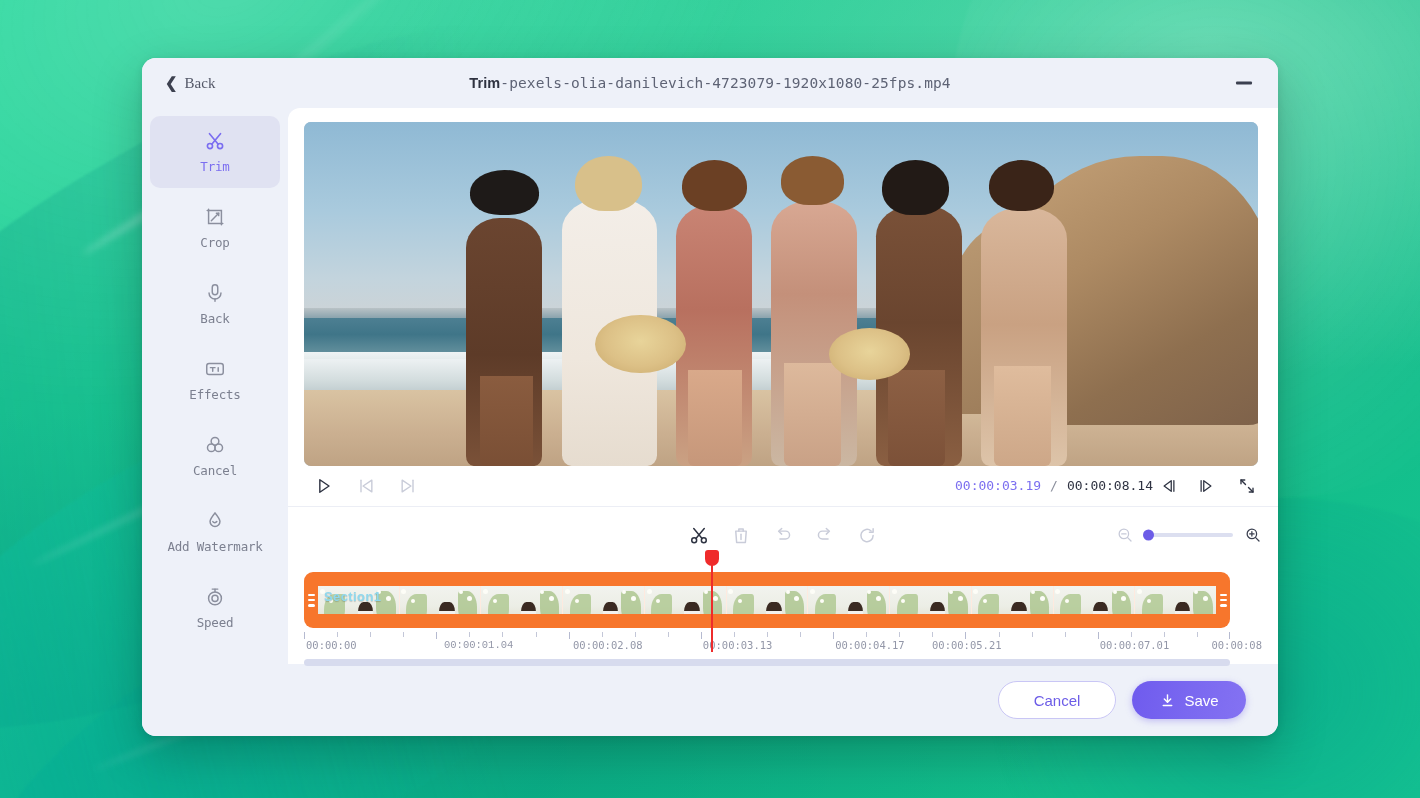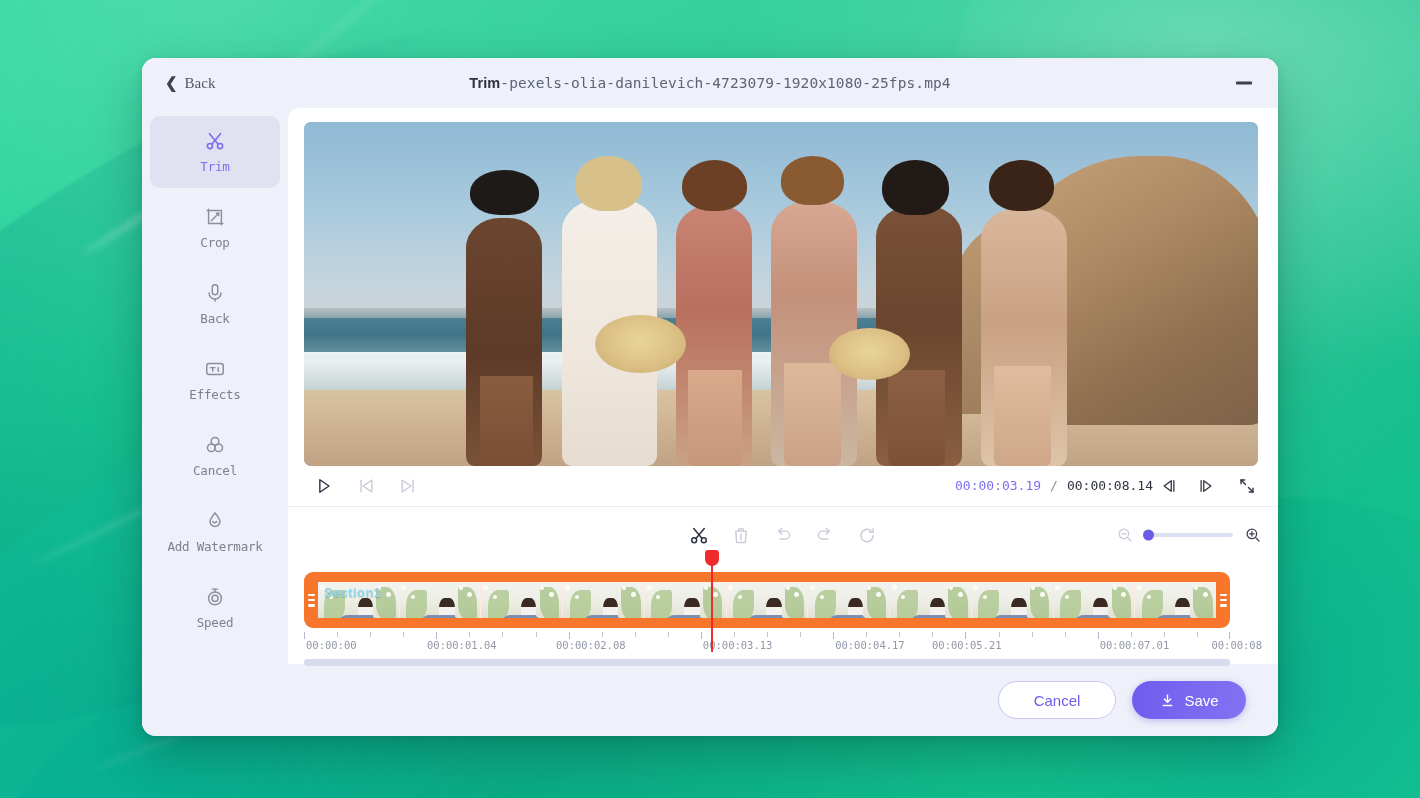--- a/index.html
+++ b/index.html
@@ -194,21 +194,21 @@
   #clip {
     position: absolute; left: 0; top: 14px;
     width: 926px; height: 56px;
     background: #f7762c; border-radius: 9px;
     display: flex; align-items: center;
     box-shadow: inset 0 0 0 0 rgba(0,0,0,0);
   }
   .grip { width: 14px; height: 56px; flex: 0 0 14px; display:flex; align-items:center; justify-content:center; cursor: ew-resize; }
   .grip-lines { width: 7px; height: 13px; display:flex; flex-direction:column; justify-content:space-between; }
   .grip-lines i { display:block; height: 2.5px; background:#fff; border-radius:2px; }
-  #thumbs { flex: 1 1 auto; height: 36px; display:flex; overflow:hidden; position: relative; }
+  #thumbs { flex: 1 1 auto; height: 28px; display:flex; overflow:hidden; position: relative; }
   .thumb { flex: 1 1 0; height: 44px; position: relative; overflow:hidden; border-right: 1px solid rgba(255,255,255,.85); }
   .thumb:last-child { border-right: none; }
   .t-bg { position:absolute; inset:0; background: linear-gradient(180deg,#f2f3ee 0%, #eceee6 45%, #ddd9c6 100%); }
   #section-label {
     position: absolute; left: 6px; top: 3px; z-index: 4;
     font-family: "Liberation Sans", sans-serif; font-size: 13px;
     color: #8fd8ee; font-weight: 600; letter-spacing: .4px;
     text-shadow: 0 1px 1px rgba(0,0,0,.18);
     pointer-events: none;
   }
@@ -674,26 +674,26 @@
             </div>
           </div>
 
           <div id="ruler">
               <div class="tick major" style="left: 0px;"></div>
               <div class="rlabel" style="left: 2px;">00:00:00</div>
               <div class="tick" style="left: 33.0714px;"></div>
               <div class="tick" style="left: 66.1429px;"></div>
               <div class="tick" style="left: 99.2143px;"></div>
               <div class="tick major" style="left: 132.286px;"></div>
-              <div class="rlabel" style="left: 123px;">00:00:01.04</div>
+              <div class="rlabel" style="left: 140px; font-family: Liberation Mono, monospace;">00:00:01.04</div>
               <div class="tick" style="left: 165.357px;"></div>
               <div class="tick" style="left: 198.429px;"></div>
               <div class="tick" style="left: 231.5px;"></div>
               <div class="tick major" style="left: 264.571px;"></div>
-              <div class="rlabel" style="left: 252px;">00:00:02.08</div>
+              <div class="rlabel" style="left: 269px;">00:00:02.08</div>
               <div class="tick" style="left: 297.643px;"></div>
               <div class="tick" style="left: 330.714px;"></div>
               <div class="tick" style="left: 363.786px;"></div>
               <div class="tick major" style="left: 396.857px;"></div>
               <div class="rlabel" style="left: 398.857px;">00:00:03.13</div>
               <div class="tick" style="left: 429.929px;"></div>
               <div class="tick" style="left: 463px;"></div>
               <div class="tick" style="left: 496.071px;"></div>
               <div class="tick major" style="left: 529.143px;"></div>
               <div class="rlabel" style="left: 531.143px;">00:00:04.17</div>

